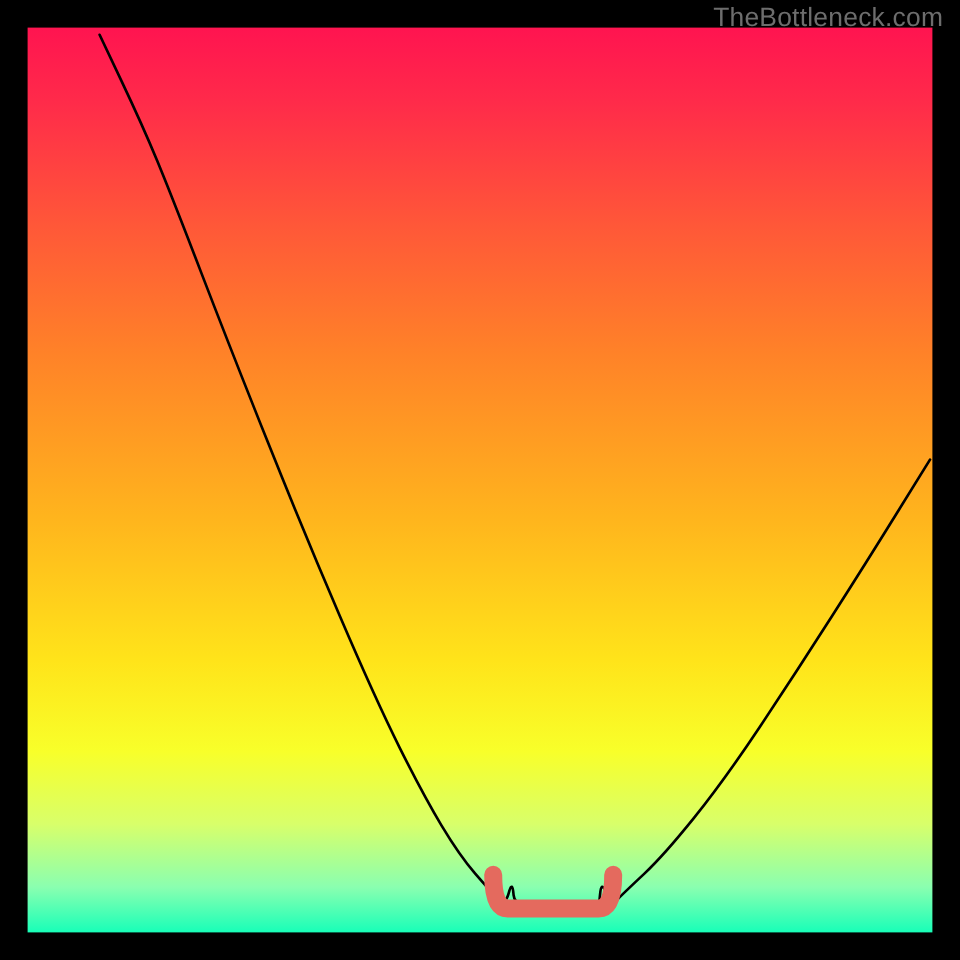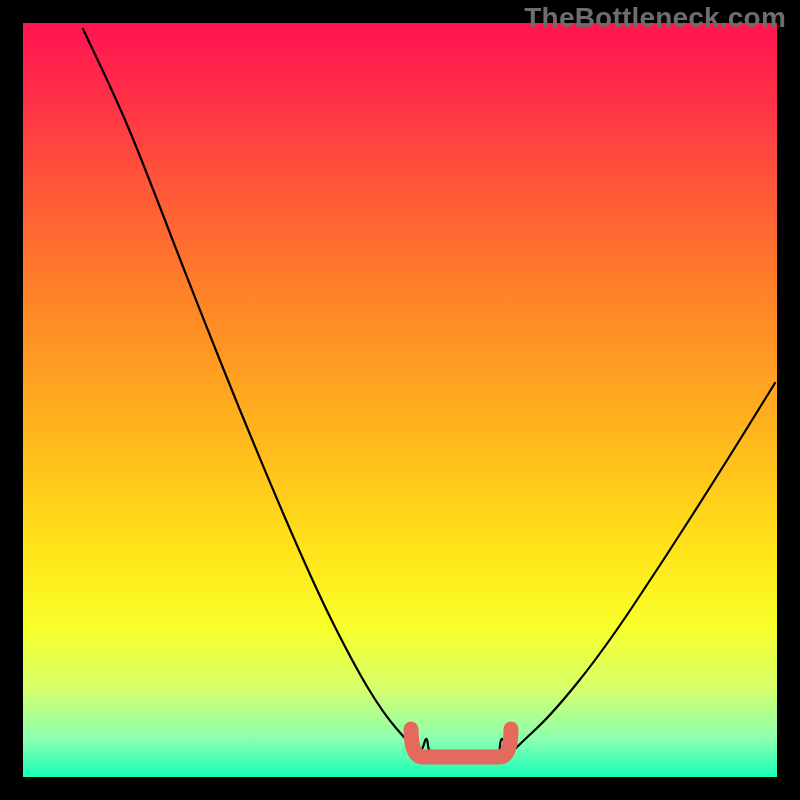--- a/index.html
+++ b/index.html
@@ -20,22 +20,22 @@
       #f8ff2a 80%,
       #d8ff6a 88%,
       #8affb0 95%,
       #18ffb8 100%);
   }
   .watermark {
     position: absolute;
     top: 2px;
     right: 14px;
     color: #6d6d6d;
-    font-size: 28px;
-    font-weight: 700;
+    font-size: 22px;
+    font-weight: 400;
     letter-spacing: 0.2px;
   }
   svg.plot {
     position: absolute;
     left: 0; top: 0;
     width: 754px;
     height: 754px;
   }
   .curve {
     fill: none;

